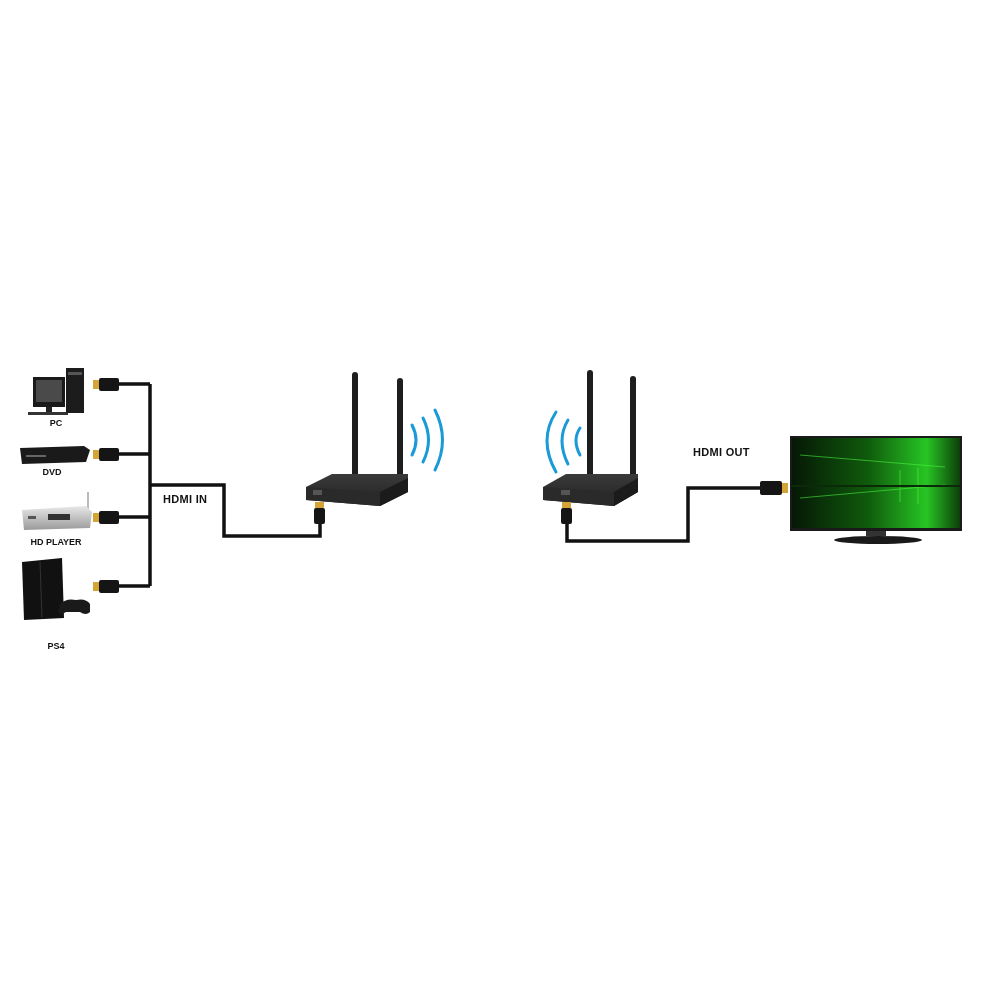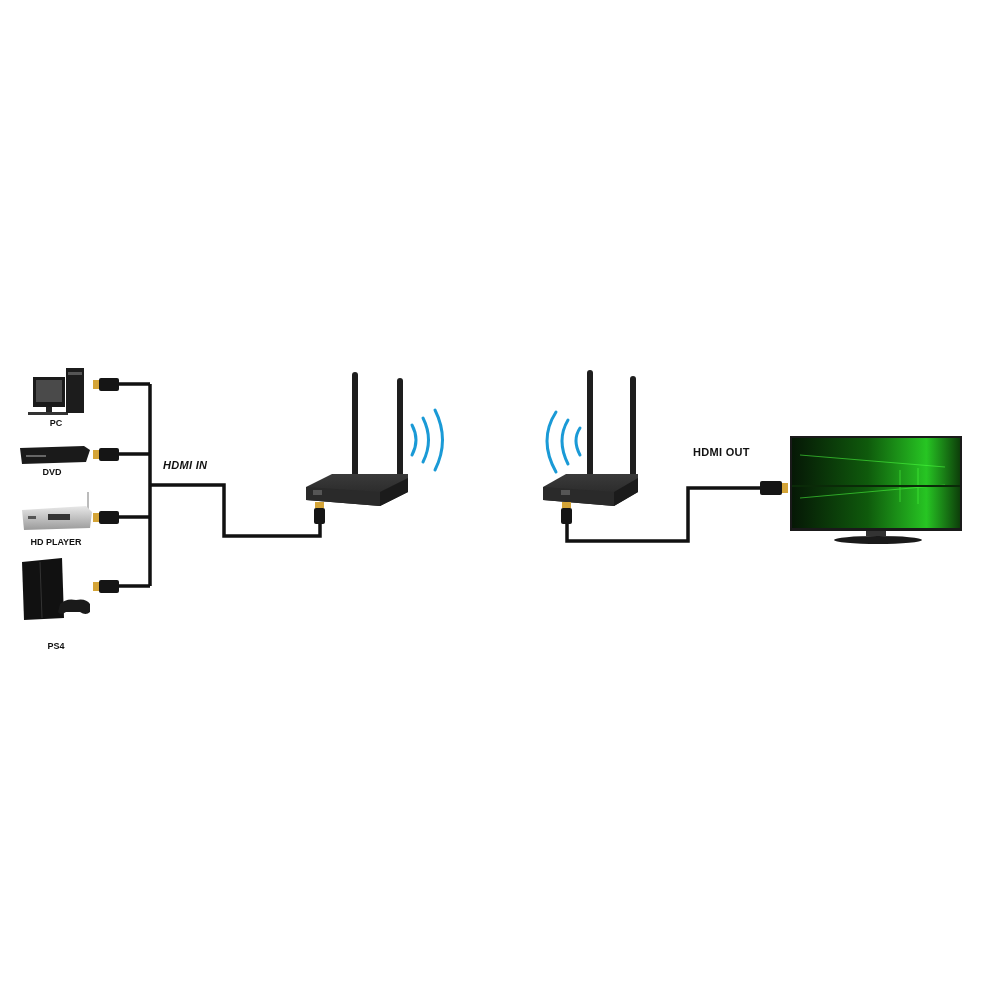--- a/index.html
+++ b/index.html
@@ -149,15 +149,15 @@
       <ellipse cx="878" cy="540" rx="44" ry="4" fill="#1a1a1a"></ellipse>
     </g>
   </svg>
 
   
   <div class="label dev-label" style="left:21px; top:418px;">PC</div>
   <div class="label dev-label" style="left:17px; top:467px;">DVD</div>
   <div class="label dev-label" style="left:21px; top:537px;">HD PLAYER</div>
   <div class="label dev-label" style="left:21px; top:641px;">PS4</div>
 
-  <div class="label cable-label" style="left:163px; top:459px;font-style:italic;">HDMI IN</div>
+  <div class="label cable-label" style="left:163px; top:493px;">HDMI IN</div>
   <div class="label cable-label" style="left:693px; top:446px;">HDMI OUT</div>
 </div>
 
 </body></html>

